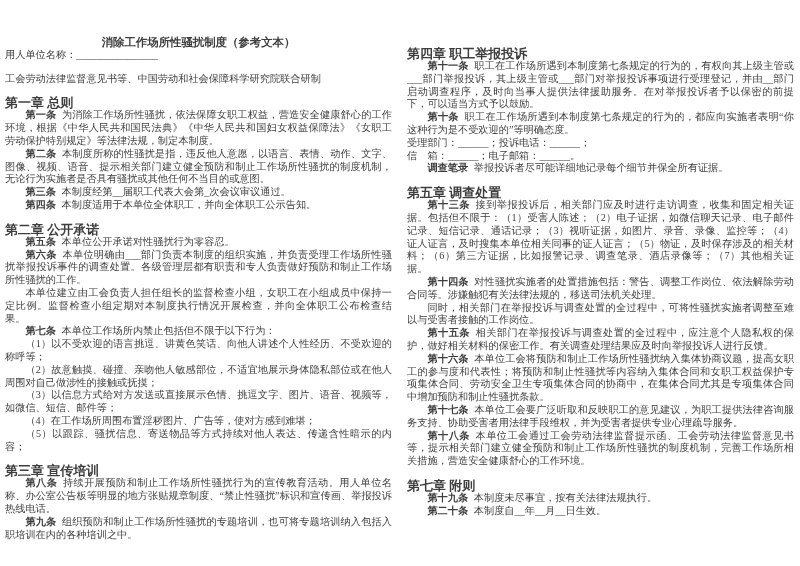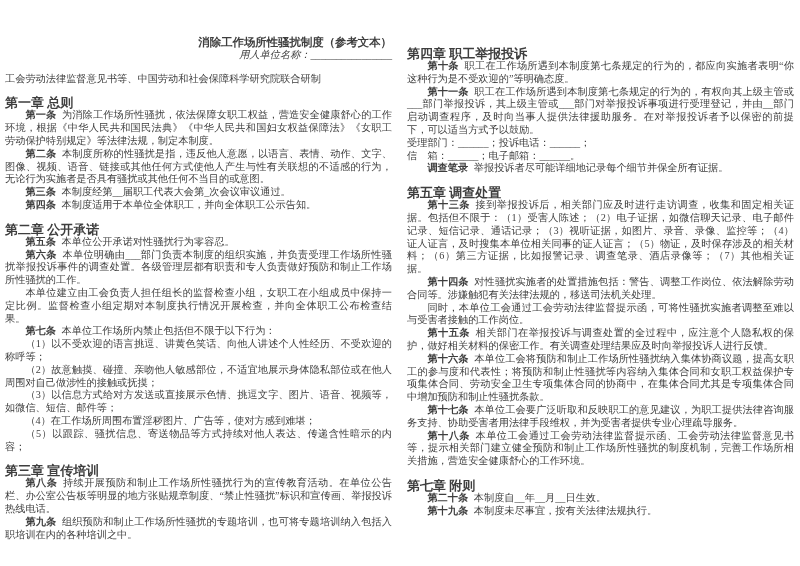--- a/index.html
+++ b/index.html
@@ -3,22 +3,22 @@
 <meta charset="utf-8">
 <style>
   html,body{margin:0;padding:0;}
   body{
     width:800px;height:566px;overflow:hidden;background:#ffffff;
     font-family:"Liberation Serif","DejaVu Serif",serif;
     color:#3e3e3e;
   }
   .page{display:flex;gap:15px;padding:36px 6px 0 5px;box-sizing:border-box;width:800px;}
   .col{width:388px;font-size:10.2px;line-height:12.8px;text-align:justify;}
-  .doc-title{text-align:right;font-weight:bold;font-size:11.4px;}
-  .doc-subtitle{text-align:right;font-style:italic;}
+  .doc-title{text-align:center;font-weight:bold;font-size:11.4px;}
+  .doc-subtitle{text-align:left;}
   .doc-meta{margin:0;}
   .doc-meta.first{margin-top:11px;}
   .doc-meta.last{margin-bottom:0;}
   .chap{font-weight:bold;font-size:13px;margin:11px 0 0 0;line-height:13px;}
   p{margin:0;}
   .para{text-indent:2em;}
   .fieldline{text-indent:0;}
   .lbl{font-weight:bold;margin-right:0.55em;}
 </style>
 </head>
@@ -26,56 +26,56 @@
 
 <div class="page">
 
   <div class="col">
     <div class="doc-title">消除工作场所性骚扰制度（参考文本）</div>
     <div class="doc-subtitle">用人单位名称：________________</div>
     <p class="doc-meta first">工会劳动法律监督意见书等、中国劳动和社会保障科学研究院联合研制</p>
 
     <h2 class="chap">第一章 总则</h2>
     <p class="para"><b class="lbl">第一条</b><span>为消除工作场所性骚扰，依法保障女职工权益，营造安全健康舒心的工作环境，根据《中华人民共和国民法典》《中华人民共和国妇女权益保障法》《女职工劳动保护特别规定》等法律法规，制定本制度。</span></p>
-    <p class="para"><b class="lbl">第二条</b><span>本制度所称的性骚扰是指，违反他人意愿，以语言、表情、动作、文字、图像、视频、语音、链接或其他任何方式使他人产生与性有关联想的不适感的行为，无论行为实施者是否具有骚扰或其他任何不当目的或意图。</span></p>
+    <p class="para"><b class="lbl">第二条</b><span>本制度所称的性骚扰是指，违反他人意愿，以语言、表情、动作、文字、图像、视频、语音、提示相关部门建立健全预防和制止工作场所性骚扰的制度机制，无论行为实施者是否具有骚扰或其他任何不当目的或意图。</span></p>
     <p class="para"><b class="lbl">第三条</b><span>本制度经第__届职工代表大会第_次会议审议通过。</span></p>
     <p class="para"><b class="lbl">第四条</b><span>本制度适用于本单位全体职工，并向全体职工公示告知。</span></p>
 
     <h2 class="chap">第二章 公开承诺</h2>
     <p class="para"><b class="lbl">第五条</b><span>本单位公开承诺对性骚扰行为零容忍。</span></p>
     <p class="para"><b class="lbl">第六条</b><span>本单位明确由___部门负责本制度的组织实施，并负责受理工作场所性骚扰举报投诉事件的调查处置。各级管理层都有职责和专人负责做好预防和制止工作场所性骚扰的工作。</span></p>
     <p class="para">本单位建立由工会负责人担任组长的监督检查小组，女职工在小组成员中保持一定比例。监督检查小组定期对本制度执行情况开展检查，并向全体职工公布检查结果。</p>
     <p class="para"><b class="lbl">第七条</b><span>本单位工作场所内禁止包括但不限于以下行为：</span></p>
     <p class="para">（1）以不受欢迎的语言挑逗、讲黄色笑话、向他人讲述个人性经历、不受欢迎的称呼等；</p>
     <p class="para">（2）故意触摸、碰撞、亲吻他人敏感部位，不适宜地展示身体隐私部位或在他人周围对自己做涉性的接触或抚摸；</p>
     <p class="para">（3）以信息方式给对方发送或直接展示色情、挑逗文字、图片、语音、视频等，如微信、短信、邮件等；</p>
     <p class="para">（4）在工作场所周围布置淫秽图片、广告等，使对方感到难堪；</p>
     <p class="para">（5）以跟踪、骚扰信息、寄送物品等方式持续对他人表达、传递含性暗示的内容；</p>
 
     <h2 class="chap">第三章 宣传培训</h2>
-    <p class="para"><b class="lbl">第八条</b><span>持续开展预防和制止工作场所性骚扰行为的宣传教育活动。在单位公告栏、办公室公告板等明显的地方张贴规章制度、“禁止性骚扰”标识和宣传画、举报投诉热线电话。</span></p>
+    <p class="para"><b class="lbl">第八条</b><span>持续开展预防和制止工作场所性骚扰行为的宣传教育活动。用人单位名称、办公室公告板等明显的地方张贴规章制度、“禁止性骚扰”标识和宣传画、举报投诉热线电话。</span></p>
     <p class="para"><b class="lbl">第九条</b><span>组织预防和制止工作场所性骚扰的专题培训，也可将专题培训纳入包括入职培训在内的各种培训之中。</span></p>
   </div>
 
   <div class="col">
     <h2 class="chap">第四章 职工举报投诉</h2>
+    <p class="para"><b class="lbl">第十一条</b><span>职工在工作场所遇到本制度第七条规定的行为的，有权向其上级主管或___部门举报投诉，其上级主管或___部门对举报投诉事项进行受理登记，并由__部门启动调查程序，及时向当事人提供法律援助服务。在对举报投诉者予以保密的前提下，可以适当方式予以鼓励。</span></p>
     <p class="para"><b class="lbl">第十条</b><span>职工在工作场所遇到本制度第七条规定的行为的，都应向实施者表明“你这种行为是不受欢迎的”等明确态度。</span></p>
-    <p class="para"><b class="lbl">第十一条</b><span>职工在工作场所遇到本制度第七条规定的行为的，有权向其上级主管或___部门举报投诉，其上级主管或___部门对举报投诉事项进行受理登记，并由__部门启动调查程序，及时向当事人提供法律援助服务。在对举报投诉者予以保密的前提下，可以适当方式予以鼓励。</span></p>
     <p class="fieldline">受理部门：______；投诉电话：______；</p>
     <p class="fieldline">信　箱：______；电子邮箱：______。</p>
     <p class="para"><b class="lbl">调查笔录</b><span>举报投诉者尽可能详细地记录每个细节并保全所有证据。</span></p>
 
     <h2 class="chap">第五章 调查处置</h2>
     <p class="para"><b class="lbl">第十三条</b><span>接到举报投诉后，相关部门应及时进行走访调查，收集和固定相关证据。包括但不限于：（1）受害人陈述；（2）电子证据，如微信聊天记录、电子邮件记录、短信记录、通话记录；（3）视听证据，如图片、录音、录像、监控等；（4）证人证言，及时搜集本单位相关同事的证人证言；（5）物证，及时保存涉及的相关材料；（6）第三方证据，比如报警记录、调查笔录、酒店录像等；（7）其他相关证据。</span></p>
     <p class="para"><b class="lbl">第十四条</b><span>对性骚扰实施者的处置措施包括：警告、调整工作岗位、依法解除劳动合同等。涉嫌触犯有关法律法规的，移送司法机关处理。</span></p>
-    <p class="para">同时，本单位工会通过工会劳动法律监督提示函，可将性骚扰实施者调整至难以与受害者接触的工作岗位。</p>
+    <p class="para">同时，相关部门在举报投诉与调查处置的全过程中，可将性骚扰实施者调整至难以与受害者接触的工作岗位。</p>
     <p class="para"><b class="lbl">第十五条</b><span>相关部门在举报投诉与调查处置的全过程中，应注意个人隐私权的保护，做好相关材料的保密工作。有关调查处理结果应及时向举报投诉人进行反馈。</span></p>
 
     <p class="para"><b class="lbl">第十六条</b><span>本单位工会将预防和制止工作场所性骚扰纳入集体协商议题，提高女职工的参与度和代表性；将预防和制止性骚扰等内容纳入集体合同和女职工权益保护专项集体合同、劳动安全卫生专项集体合同的协商中，在集体合同尤其是专项集体合同中增加预防和制止性骚扰条款。</span></p>
     <p class="para"><b class="lbl">第十七条</b><span>本单位工会要广泛听取和反映职工的意见建议，为职工提供法律咨询服务支持、协助受害者用法律手段维权，并为受害者提供专业心理疏导服务。</span></p>
     <p class="para"><b class="lbl">第十八条</b><span>本单位工会通过工会劳动法律监督提示函、工会劳动法律监督意见书等，提示相关部门建立健全预防和制止工作场所性骚扰的制度机制，完善工作场所相关措施，营造安全健康舒心的工作环境。</span></p>
 
     <h2 class="chap">第七章 附则</h2>
+    <p class="para"><b class="lbl">第十九条</b><span>本制度未尽事宜，按有关法律法规执行。</span></p>
     <p class="para"><b class="lbl">第二十条</b><span>本制度自__年__月__日生效。</span></p>
-    <p class="para"><b class="lbl">第十九条</b><span>本制度未尽事宜，按有关法律法规执行。</span></p>
   </div>
 
 </div>
 
 </body></html>

